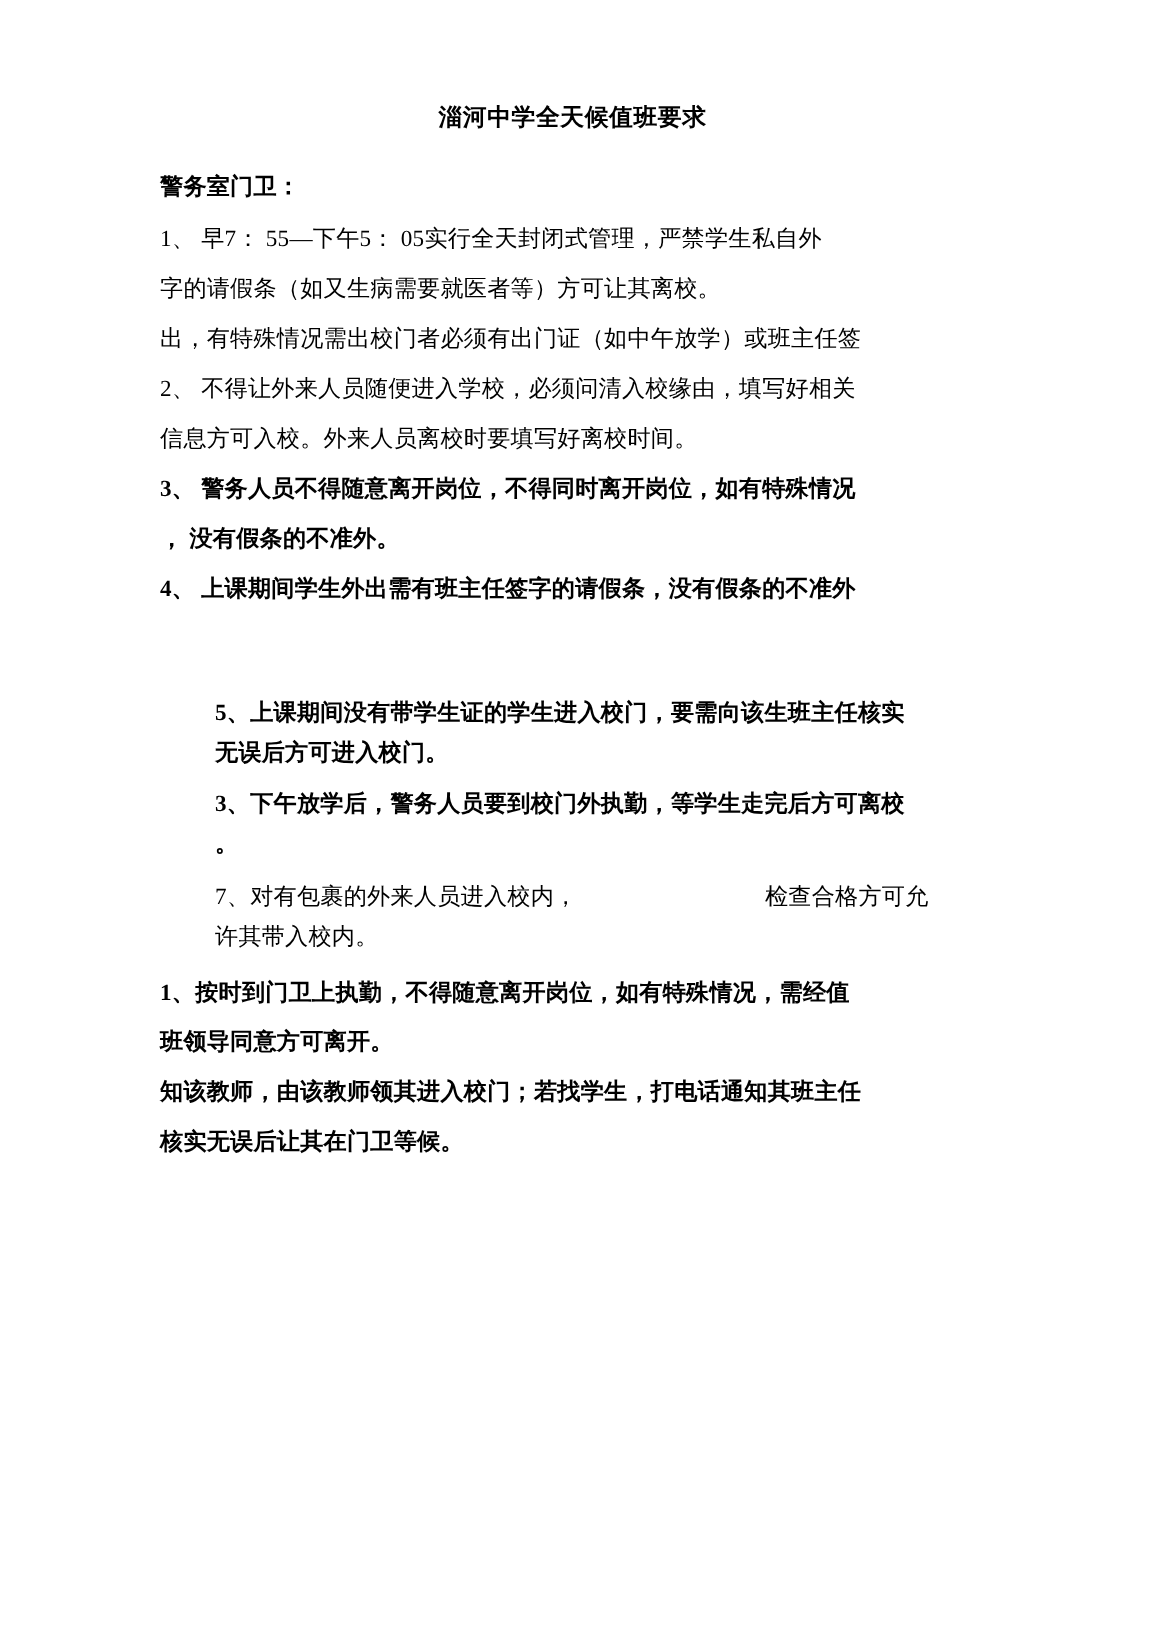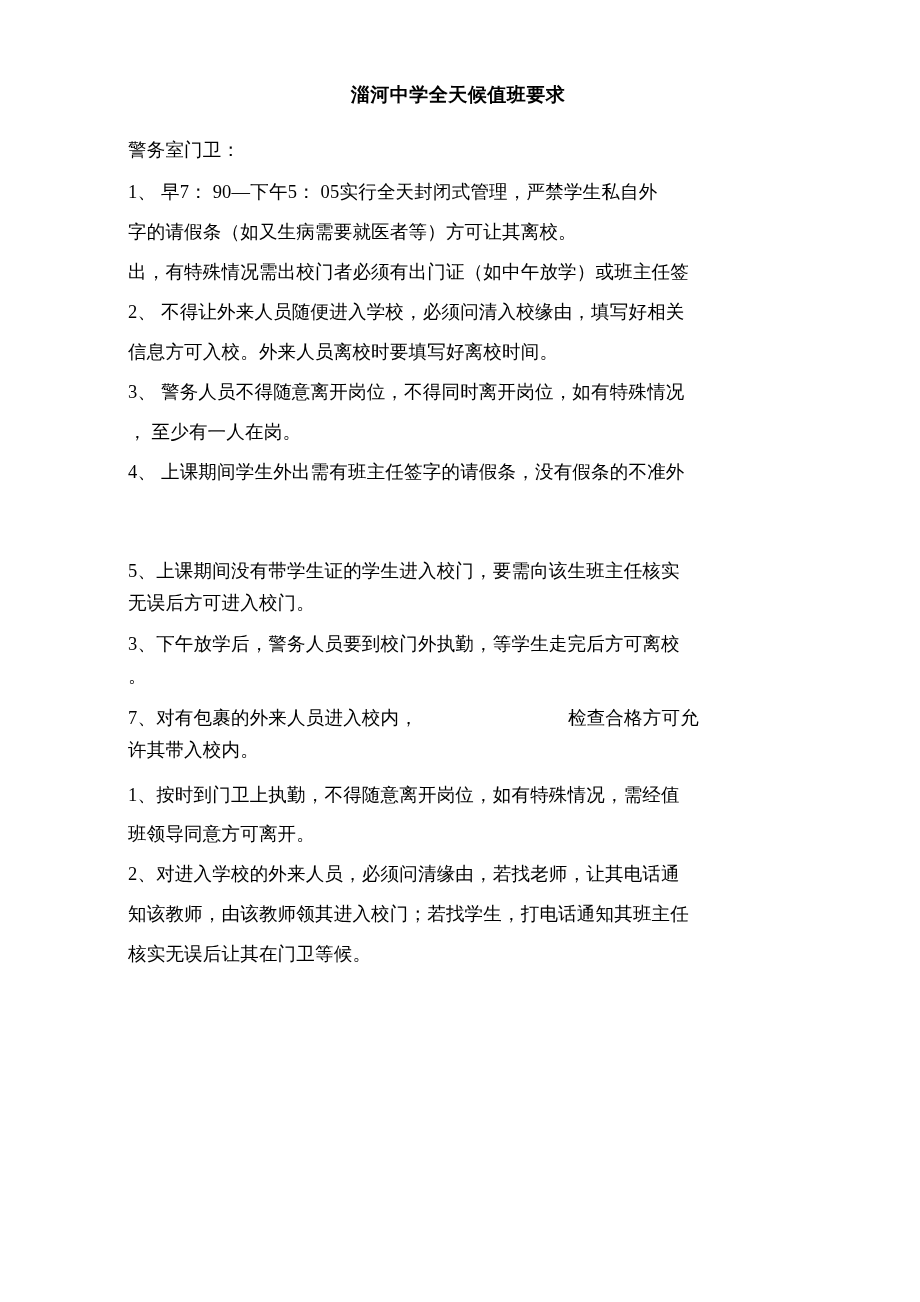--- a/index.html
+++ b/index.html
@@ -36,29 +36,30 @@
     letter-spacing: 0.5px;
   }
   .para {
     font-size: 18.5px;
     line-height: 2.05;
     margin: 0 0 2px 0;
     text-align: justify;
     letter-spacing: 0.2px;
   }
   .para.bold {
-    font-weight: normal;
+    font-weight: bold;
   }
   .para.heading {
-    font-weight: normal;
+    font-weight: bold;
     margin-bottom: 4px;
   }
   .para.tight {
     line-height: 1.72;
     margin-bottom: 0;
+    margin-left: 44px;
   }
   .gap {
     height: 62px;
   }
   .small-gap {
     height: 10px;
   }
   .wide-space {
     display: inline-block;
     width: 150px;
@@ -68,41 +69,41 @@
 <body>
 
 <div class="page">
   <div class="doc-body">
 
     <h1 class="doc-title">淄河中学全天候值班要求</h1>
 
     <p class="para heading">警务室门卫：</p>
 
     <p class="para">
-      <span>1、 早7： 90—下午5： 05实行全天封闭式管理，严禁学生私自外</span>
+      <span>1、 早7： 55—下午5： 05实行全天封闭式管理，严禁学生私自外</span>
     </p>
     <p class="para">
       <span>字的请假条（如又生病需要就医者等）方可让其离校。</span>
     </p>
     <p class="para">
       <span>出，有特殊情况需出校门者必须有出门证（如中午放学）或班主任签</span>
     </p>
 
     <p class="para">
       <span>2、 不得让外来人员随便进入学校，必须问清入校缘由，填写好相关</span>
     </p>
     <p class="para">
       <span>信息方可入校。外来人员离校时要填写好离校时间。</span>
     </p>
 
     <p class="para bold">
       <span>3、 警务人员不得随意离开岗位，不得同时离开岗位，如有特殊情况</span>
     </p>
     <p class="para bold">
-      <span>， 至少有一人在岗。</span>
+      <span>， 没有假条的不准外。</span>
     </p>
 
     <p class="para bold">
       <span>4、 上课期间学生外出需有班主任签字的请假条，没有假条的不准外</span>
     </p>
 
     <div class="gap"></div>
 
     <p class="para bold tight">
       <span>5、上课期间没有带学生证的学生进入校门，要需向该生班主任核实</span>
@@ -133,23 +134,20 @@
 
 
     <p class="para bold">
       <span>1、按时到门卫上执勤，不得随意离开岗位，如有特殊情况，需经值</span>
     </p>
     <p class="para bold">
       <span>班领导同意方可离开。</span>
     </p>
 
     <p class="para bold">
-      <span>2、对进入学校的外来人员，必须问清缘由，若找老师，让其电话通</span>
-    </p>
-    <p class="para bold">
       <span>知该教师，由该教师领其进入校门；若找学生，打电话通知其班主任</span>
     </p>
     <p class="para bold">
       <span>核实无误后让其在门卫等候。</span>
     </p>
 
   </div>
 </div>
 
 </body></html>

